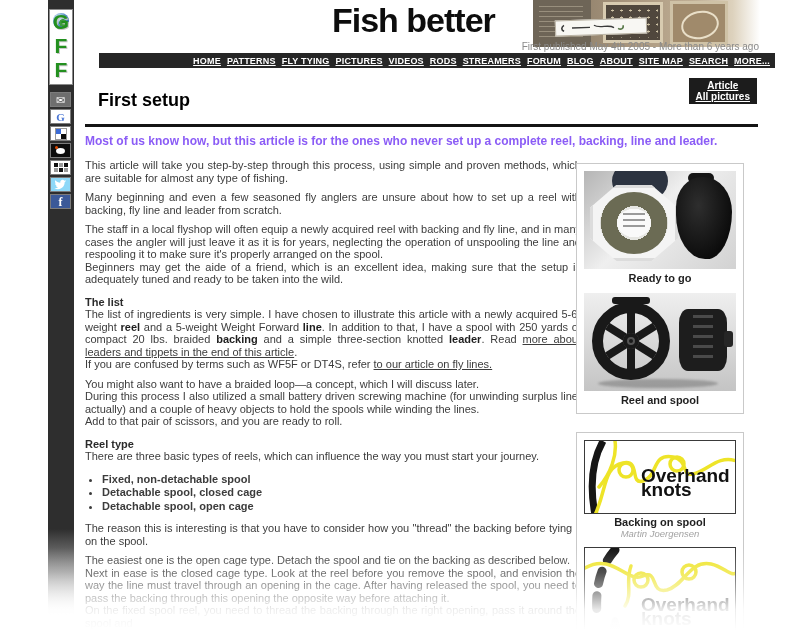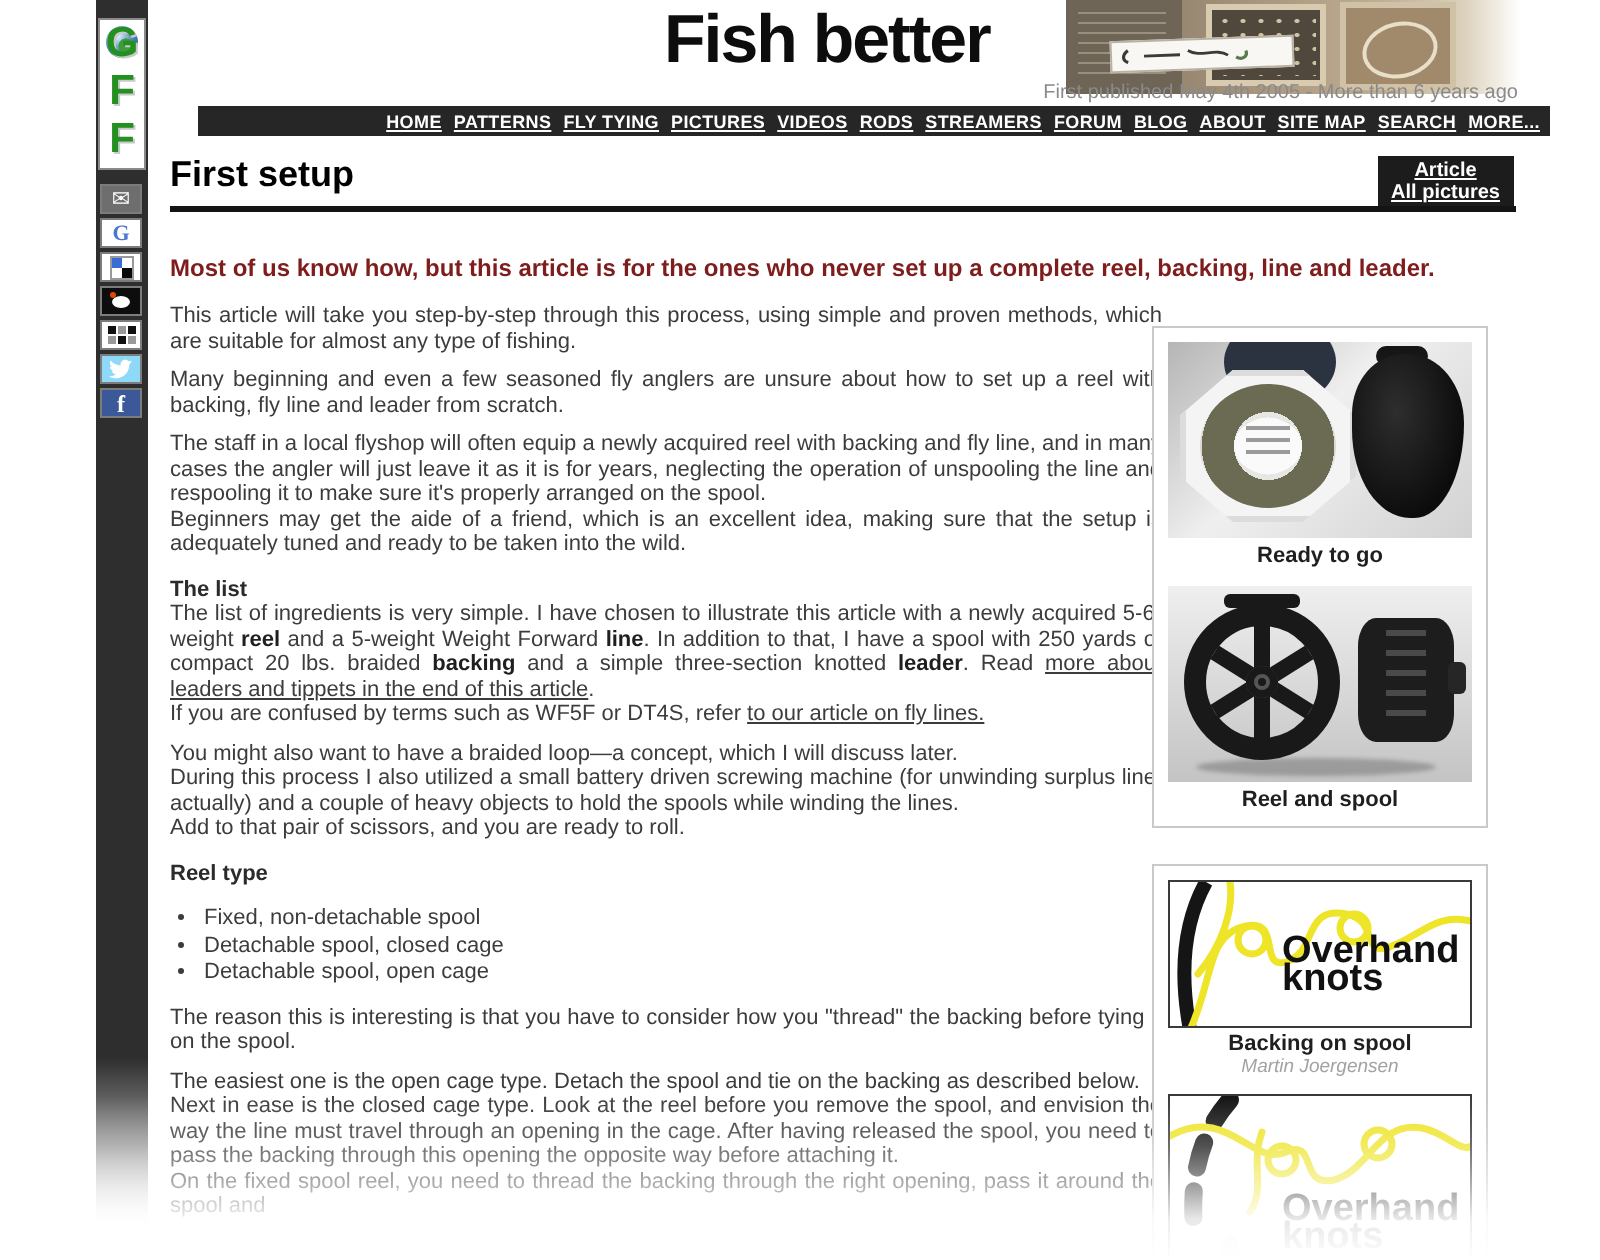--- a/index.html
+++ b/index.html
@@ -64,31 +64,31 @@
   .moreabout{ position:absolute; right:40px; top:70px; font-size:10px; color:#333;
     display:flex; gap:5px; align-items:baseline; }
   .moreabout .lbl{ font-weight:bold; }
   .ma-link{ color:#3a3a3a; text-decoration:underline; cursor:pointer; white-space:nowrap; }
   .ma-comments{ color:#999; text-decoration:underline; cursor:pointer; white-space:nowrap; }
   .artbox{ position:absolute; right:43px; top:78px; background:#1c1c1c; padding:2px 7px; text-align:center; }
   .artbox a{ display:block; color:#fff; font-size:10px; font-weight:bold; text-decoration:underline;
     line-height:11px; cursor:pointer; white-space:nowrap; }
   
   .content{ position:absolute; left:85px; top:77px; width:673px; }
-  .content h1{ margin:0; font-size:18px; font-weight:bold; color:#000; }
+  .content h1{ margin:13px; font-size:18px; font-weight:bold; color:#000; }
   .rule{ margin-top:5px; height:3px; background:#141414; width:100%; }
-  .subtitle{ margin-top:21px; font-size:12px; font-weight:bold; color:#7f1d1d; line-height:15px; }
+  .subtitle{ margin-top:7px; font-size:12px; font-weight:bold; color:#8b5cf6; line-height:15px; }
   .byline{ margin-top:12px; font-style:italic; font-size:11px; color:#4a4a4a; }
   .byline a{ color:#4a4a4a; text-decoration:underline; cursor:pointer; }
   .body-col{ margin-top:10px; width:496px; font-size:11px; line-height:12.5px; color:#3c3c3c; text-align:justify; }
   .para{ margin:0 0 7px 0; }
   .section-head{ font-weight:bold; color:#2b2b2b; margin:10px 0 0 0; }
   .body-col strong{ color:#1f1f1f; }
   .inline-link{ color:#3c3c3c; text-decoration:underline; cursor:pointer; }
-  .body-col ul{ margin:10px 0; padding-left:17px; }
+  .body-col ul{ margin:10px 0; padding-left:17px;font-weight:bold; }
   .body-col li{ margin:0 0 1px 0; text-align:left; }
   
   .figbox{ position:absolute; left:576px; width:168px; background:#fff; border:1px solid #c9c9c9; padding:7px; }
   .figbox1{ top:163px; }
   .figbox2{ top:432px; height:220px; }
   .photo{ position:relative; width:152px; height:98px; overflow:hidden; cursor:pointer; }
   .photo1{ background:linear-gradient(135deg,#b5b5b5,#efefef 45%,#d2d2d2); }
   .p1-spool{ position:absolute; left:28px; top:-12px; width:56px; height:44px; border-radius:50%; background:#2c3340; }
   .p1-oct{ position:absolute; left:6px; top:14px; width:88px; height:76px; background:#f4f4f4;
     clip-path:polygon(30% 0,70% 0,100% 30%,100% 70%,70% 100%,30% 100%,0 70%,0 30%);
@@ -210,20 +210,21 @@
     <div class="rule"></div>
     <div class="subtitle">Most of us know how, but this article is for the ones who never set up a complete reel, backing, line and leader.</div>
     <div class="body-col" id="article-blocks">
         <div class="para"><span>This article will take you step-by-step through this process, using simple and proven methods, which are suitable for almost any type of fishing.</span></div>
         <div class="para"><span>Many beginning and even a few seasoned fly anglers are unsure about how to set up a reel with backing, fly line and leader from scratch.</span></div>
         <div class="para"><span>The staff in a local flyshop will often equip a newly acquired reel with backing and fly line, and in many cases the angler will just leave it as it is for years, neglecting the operation of unspooling the line and respooling it to make sure it's properly arranged on the spool.</span><br><span>Beginners may get the aide of a friend, which is an excellent idea, making sure that the setup is adequately tuned and ready to be taken into the wild.</span></div>
         <div class="section-head">The list</div>
         <div class="para"><span>The list of ingredients is very simple. I have chosen to illustrate this article with a newly acquired 5-6-weight </span><strong>reel</strong><span> and a 5-weight Weight Forward </span><strong>line</strong><span>. In addition to that, I have a spool with 250 yards of compact 20 lbs. braided </span><strong>backing</strong><span> and a simple three-section knotted </span><strong>leader</strong><span>. Read </span><a class="inline-link">more about leaders and tippets in the end of this article</a><span>.</span><br><span>If you are confused by terms such as WF5F or DT4S, refer </span><a class="inline-link">to our article on fly lines.</a></div>
         <div class="para"><span>You might also want to have a braided loop—a concept, which I will discuss later.</span><br><span>During this process I also utilized a small battery driven screwing machine (for unwinding surplus line, actually) and a couple of heavy objects to hold the spools while winding the lines.</span><br><span>Add to that pair of scissors, and you are ready to roll.</span></div>
         <div class="section-head">Reel type</div>
+        <div class="para"><span>There are three basic types of reels, which can influence the way you must start your journey.</span></div>
         <ul>
           <li>Fixed, non-detachable spool</li>
           <li>Detachable spool, closed cage</li>
           <li>Detachable spool, open cage</li>
         </ul>
         <div class="para"><span>The reason this is interesting is that you have to consider how you "thread" the backing before tying it on the spool.</span></div>
         <div class="para"><span>The easiest one is the open cage type. Detach the spool and tie on the backing as described below.</span><br><span>Next in ease is the closed cage type. Look at the reel before you remove the spool, and envision the way the line must travel through an opening in the cage. After having released the spool, you need to pass the backing through this opening the opposite way before attaching it.</span><br><span>On the fixed spool reel, you need to thread the backing through the right opening, pass it around the spool and</span></div>
       </div>
   </div>
 

